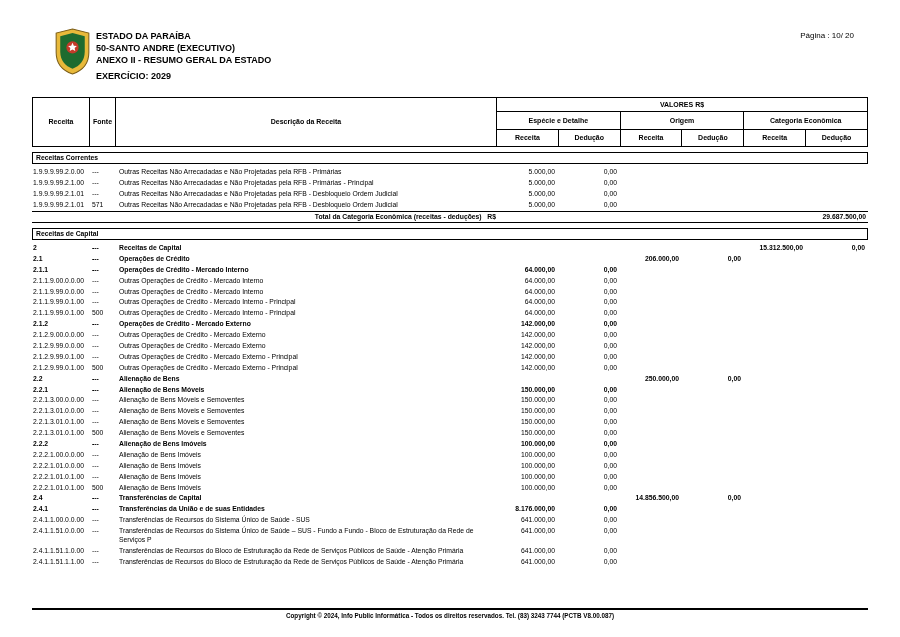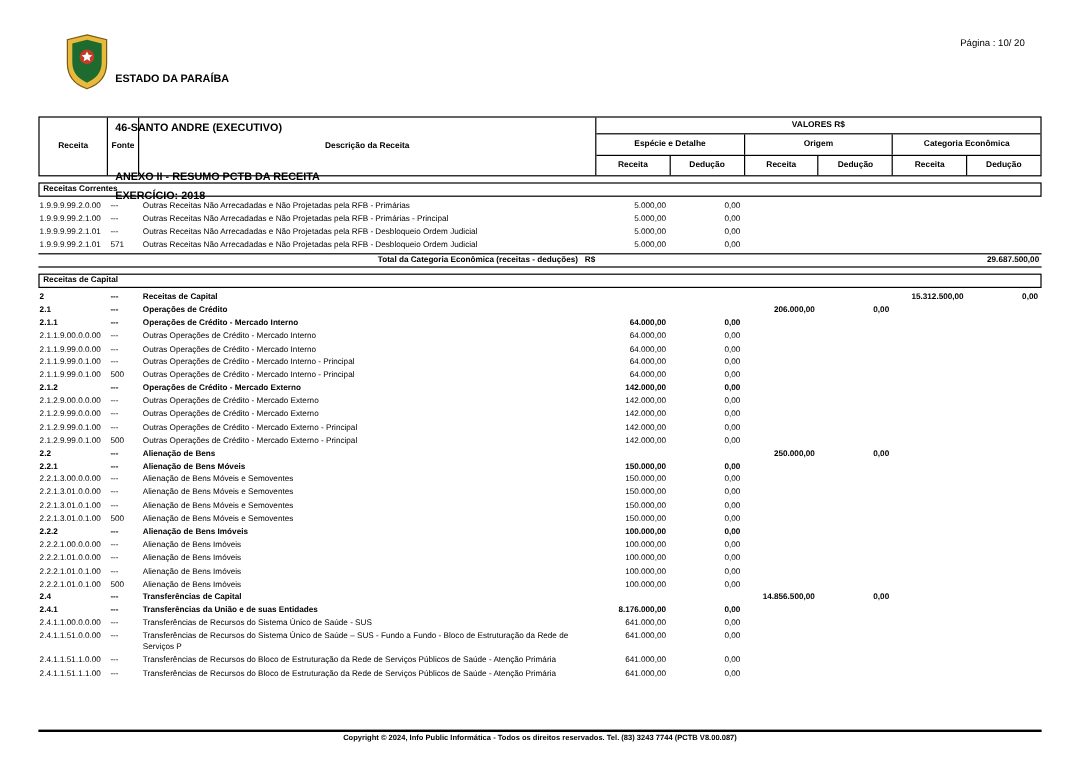--- a/index.html
+++ b/index.html
@@ -3,21 +3,21 @@
 <meta charset="utf-8">
 <style>
   html,body{margin:0;padding:0;}
   body{width:900px;height:637px;background:#fff;color:#000;font-family:"Liberation Sans",sans-serif;}
   .page{position:relative;width:900px;height:637px;overflow:hidden;background:#fff;}
 
   .report-header{position:absolute;top:28px;left:32px;right:32px;height:68px;}
   .logo{position:absolute;left:22px;top:0;width:37px;height:47px;}
   .logo svg{width:100%;height:100%;display:block;}
   .header-lines{position:absolute;left:64px;top:2px;}
-  .h-line{font-weight:bold;font-size:9px;line-height:12px;white-space:nowrap;margin-top:29px;}
+  .h-line{font-weight:bold;font-size:9px;line-height:12px;white-space:nowrap;}
   .h-exercise{margin-top:4px;}
   .page-number{position:absolute;right:14px;top:3px;font-size:8px;}
 
   .table-wrap{position:absolute;top:97px;left:32px;width:836px;font-size:6.8px;line-height:9.2px;}
   .grid-header{display:flex;border:1px solid #000;height:50px;box-sizing:border-box;}
   .ghc{border-right:1px solid #000;display:flex;align-items:center;justify-content:center;font-weight:bold;font-size:7px;box-sizing:border-box;}
   .w-code{width:57px;flex:0 0 57px;}
   .w-fonte{width:26px;flex:0 0 26px;}
   .w-desc{width:381px;flex:0 0 381px;}
   .hdr-right{flex:1;display:flex;flex-direction:column;}
@@ -53,23 +53,23 @@
     <div class="logo">
       <svg viewBox="0 0 36 46" xmlns="http://www.w3.org/2000/svg">
         <path d="M18 1 L34 5 V24 C34 36 27 42 18 45 C9 42 2 36 2 24 V5 Z" fill="#e8b93a" stroke="#7a5c17" stroke-width="1"></path>
         <path d="M18 5 L30 8 V23 C30 32 25 37 18 40 C11 37 6 32 6 23 V8 Z" fill="#1e6b2f"></path>
         <circle cx="18" cy="19" r="6" fill="#c43b2a"></circle>
         <path d="M18 14.5 l1.3 2.8 3 .3 -2.2 2 .6 3 -2.7 -1.6 -2.7 1.6 .6 -3 -2.2 -2 3 -.3 z" fill="#ffffff"></path>
       </svg>
     </div>
     <div class="header-lines">
       <div class="h-line">ESTADO DA PARAÍBA</div>
-      <div class="h-line">46-SANTO ANDRE (EXECUTIVO)</div>
-      <div class="h-line">ANEXO II - RESUMO PCTB DA RECEITA</div>
-      <div class="h-line h-exercise">EXERCÍCIO: 2018</div>
+      <div class="h-line">50-SANTO ANDRE (EXECUTIVO)</div>
+      <div class="h-line">ANEXO II - RESUMO GERAL DA ESTADO</div>
+      <div class="h-line h-exercise">EXERCÍCIO: 2029</div>
     </div>
     <div class="page-number">Página : 10/ 20</div>
   </header>
 
   <div class="table-wrap">
     <div class="grid-header">
       <div class="ghc w-code">Receita</div>
       <div class="ghc w-fonte">Fonte</div>
       <div class="ghc w-desc">Descrição da Receita</div>
       <div class="hdr-right">

